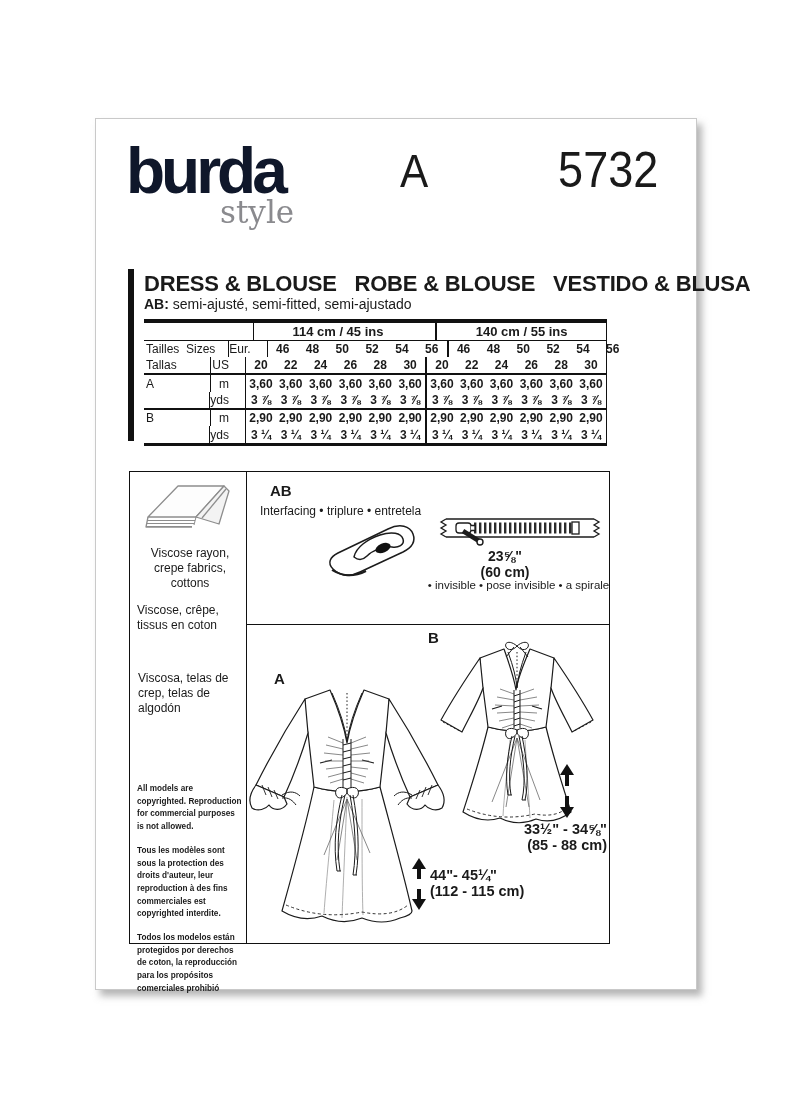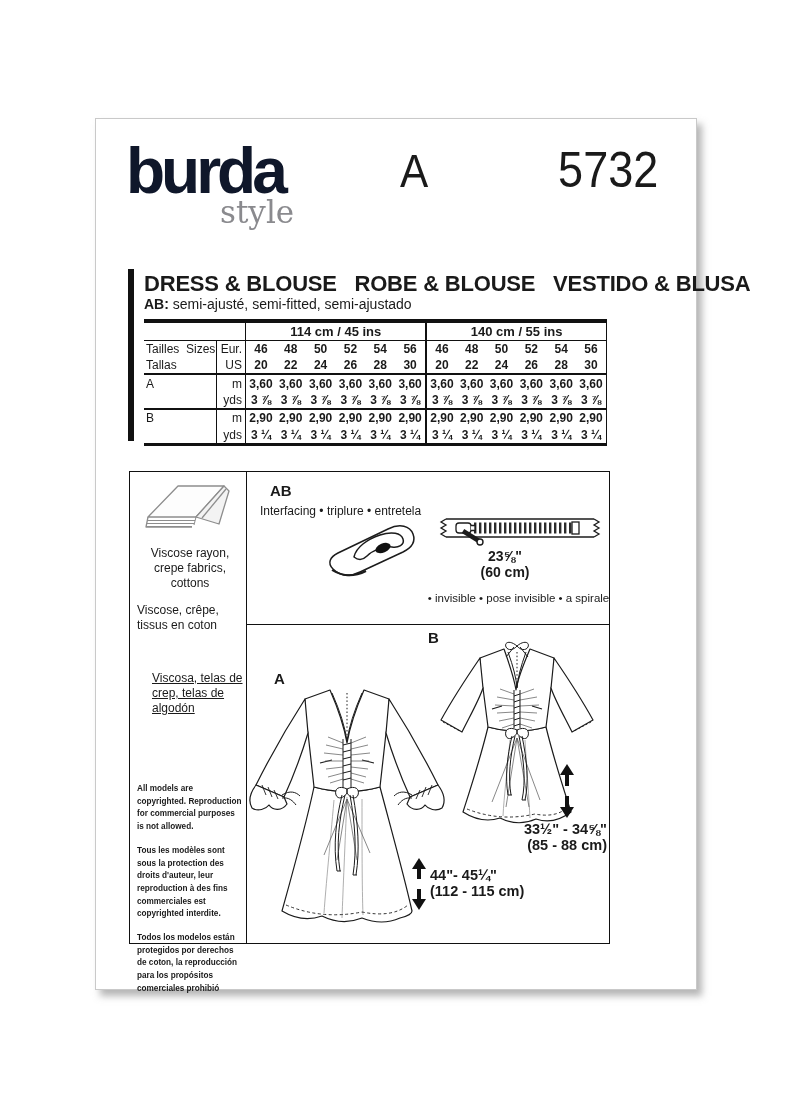--- a/index.html
+++ b/index.html
@@ -13,21 +13,21 @@
   .view-letter{font-size:47px;line-height:1;transform:scaleX(.9);transform-origin:left top;}
   .pattern-number{font-size:50px;line-height:1;transform:scaleX(.9);transform-origin:right top;}
   
   .tbar{background:#111;}
   .main-title{font-weight:bold;font-size:22px;letter-spacing:-.2px;white-space:pre;}
   .sub-title{font-size:14px;}
   .sub-title b{font-weight:bold;}
   
   #size-table{position:absolute;left:48px;top:200px;width:463px;}
   .thickbar{height:4px;background:#111;}
-  .trow{display:flex;border-right:1.5px solid #111;align-items:stretch;}
+  .trow{display:flex;border-right:1.5px solid #111;align-items:stretch;gap:13px;}
   .trow.bb1{border-bottom:1.5px solid #111;}
   .trow.bb2{border-bottom:2px solid #111;}
   .trow.bb3{border-bottom:3px solid #111;}
   .tlabel{width:72px;font-size:12px;padding-left:2px;display:flex;align-items:center;white-space:pre;}
   .tunit{width:30px;font-size:12px;display:flex;align-items:center;justify-content:flex-end;
     padding-right:3px;box-sizing:border-box;border-left:1px solid #111;}
   .tcells{width:360px;display:flex;border-left:1.5px solid #111;}
   .tcells .tcell{width:30px;font-size:12px;font-weight:bold;display:flex;
     align-items:center;justify-content:center;white-space:nowrap;}
   .tcells .tcell:nth-child(6){border-right:2.2px solid #111;}
@@ -192,21 +192,21 @@
         <g fill="#fdfdfd" stroke="#8d8d8d" stroke-width="1.3" stroke-linejoin="round">
           <path d="M10,38 L40,7 L86,7 L58,38 Z"></path>
           <path d="M86,7 L91,12 L81,45 L58,38 Z" fill="#f3f3f3"></path>
           <path d="M64,39 L88,10" fill="none"></path>
           <path d="M10,38 L8,48 L54,48" fill="none"></path>
           <path d="M9,41.5 H57 M8.5,44.5 H56 M8,47.5 H54 M58,38 L56,46" fill="none" stroke-width="1"></path>
         </g>
       </svg>
       <div class="abs fabric-text" style="left:7px;top:74px;text-align:center;">Viscose rayon, crepe fabrics, cottons</div>
       <div class="abs fabric-text" style="left:7px;top:131px;">Viscose, crêpe, tissus en coton</div>
-      <div class="abs fabric-text" style="left:22px;top:199px;text-decoration:underline;">Viscosa, telas de crep, telas de algodón</div>
+      <div class="abs fabric-text" style="left:8px;top:199px;">Viscosa, telas de crep, telas de algodón</div>
       <div class="abs copyright" style="left:7px;top:311px;">
         <p>All models are copyrighted. Reproduction for commercial purposes is not allowed.</p>
         <p>Tous les modèles sont sous la protection des droits d'auteur, leur reproduction à des fins commerciales est copyrighted interdite.</p>
         <p>Todos los modelos están protegidos por derechos de coton, la reproducción para los propósitos comerciales prohibió</p>
       </div>
     </div>
 
     <div class="abs ab-label" style="left:140px;top:10px;">AB</div>
     <div class="abs interfacing-line" style="left:130px;top:32px;">Interfacing  •  triplure  •  entretela</div>
 
@@ -230,21 +230,21 @@
         <path d="M35,17.5 h4 v5 h-4" fill="#fff"></path>
         <path d="M27,23 L43,33" stroke-width="4.5"></path>
         <circle cx="44" cy="34" r="3" fill="#fff" stroke-width="1.4"></circle>
       </g>
     </svg>
 
     <div class="abs zip-len" style="left:320px;top:76px;width:110px;">
       <div>23⅝"</div>
       <div>(60 cm)</div>
     </div>
-    <div class="abs zip-type" style="left:296px;top:120px;width:185px;">• invisible • pose invisible • a spirale</div>
+    <div class="abs zip-type" style="left:296px;top:107px;width:185px;">• invisible • pose invisible • a spirale</div>
 
     <div id="notions-divider"></div>
 
     <div class="abs view-mark" style="left:144px;top:198px;">A</div>
     <div class="abs view-mark" style="left:298px;top:157px;">B</div>
 
     <svg class="abs" style="left:300px;top:160px;" width="175" height="205" viewBox="0 0 175 205">
       <g fill="#fff" stroke="#1b1b1b" stroke-width="1.2" stroke-linejoin="round">
         <path d="M58,95 C50,128 40,158 33,180 Q52,192 70,186 Q88,195 106,187 Q124,193 141,180 C134,158 124,128 116,95 Q87,103 58,95 Z"></path>
         <path d="M80,108 C77,140 74,165 73,184 M95,108 C97,140 99,168 100,186" fill="none" stroke="#9a9a9a" stroke-width=".8"></path>

